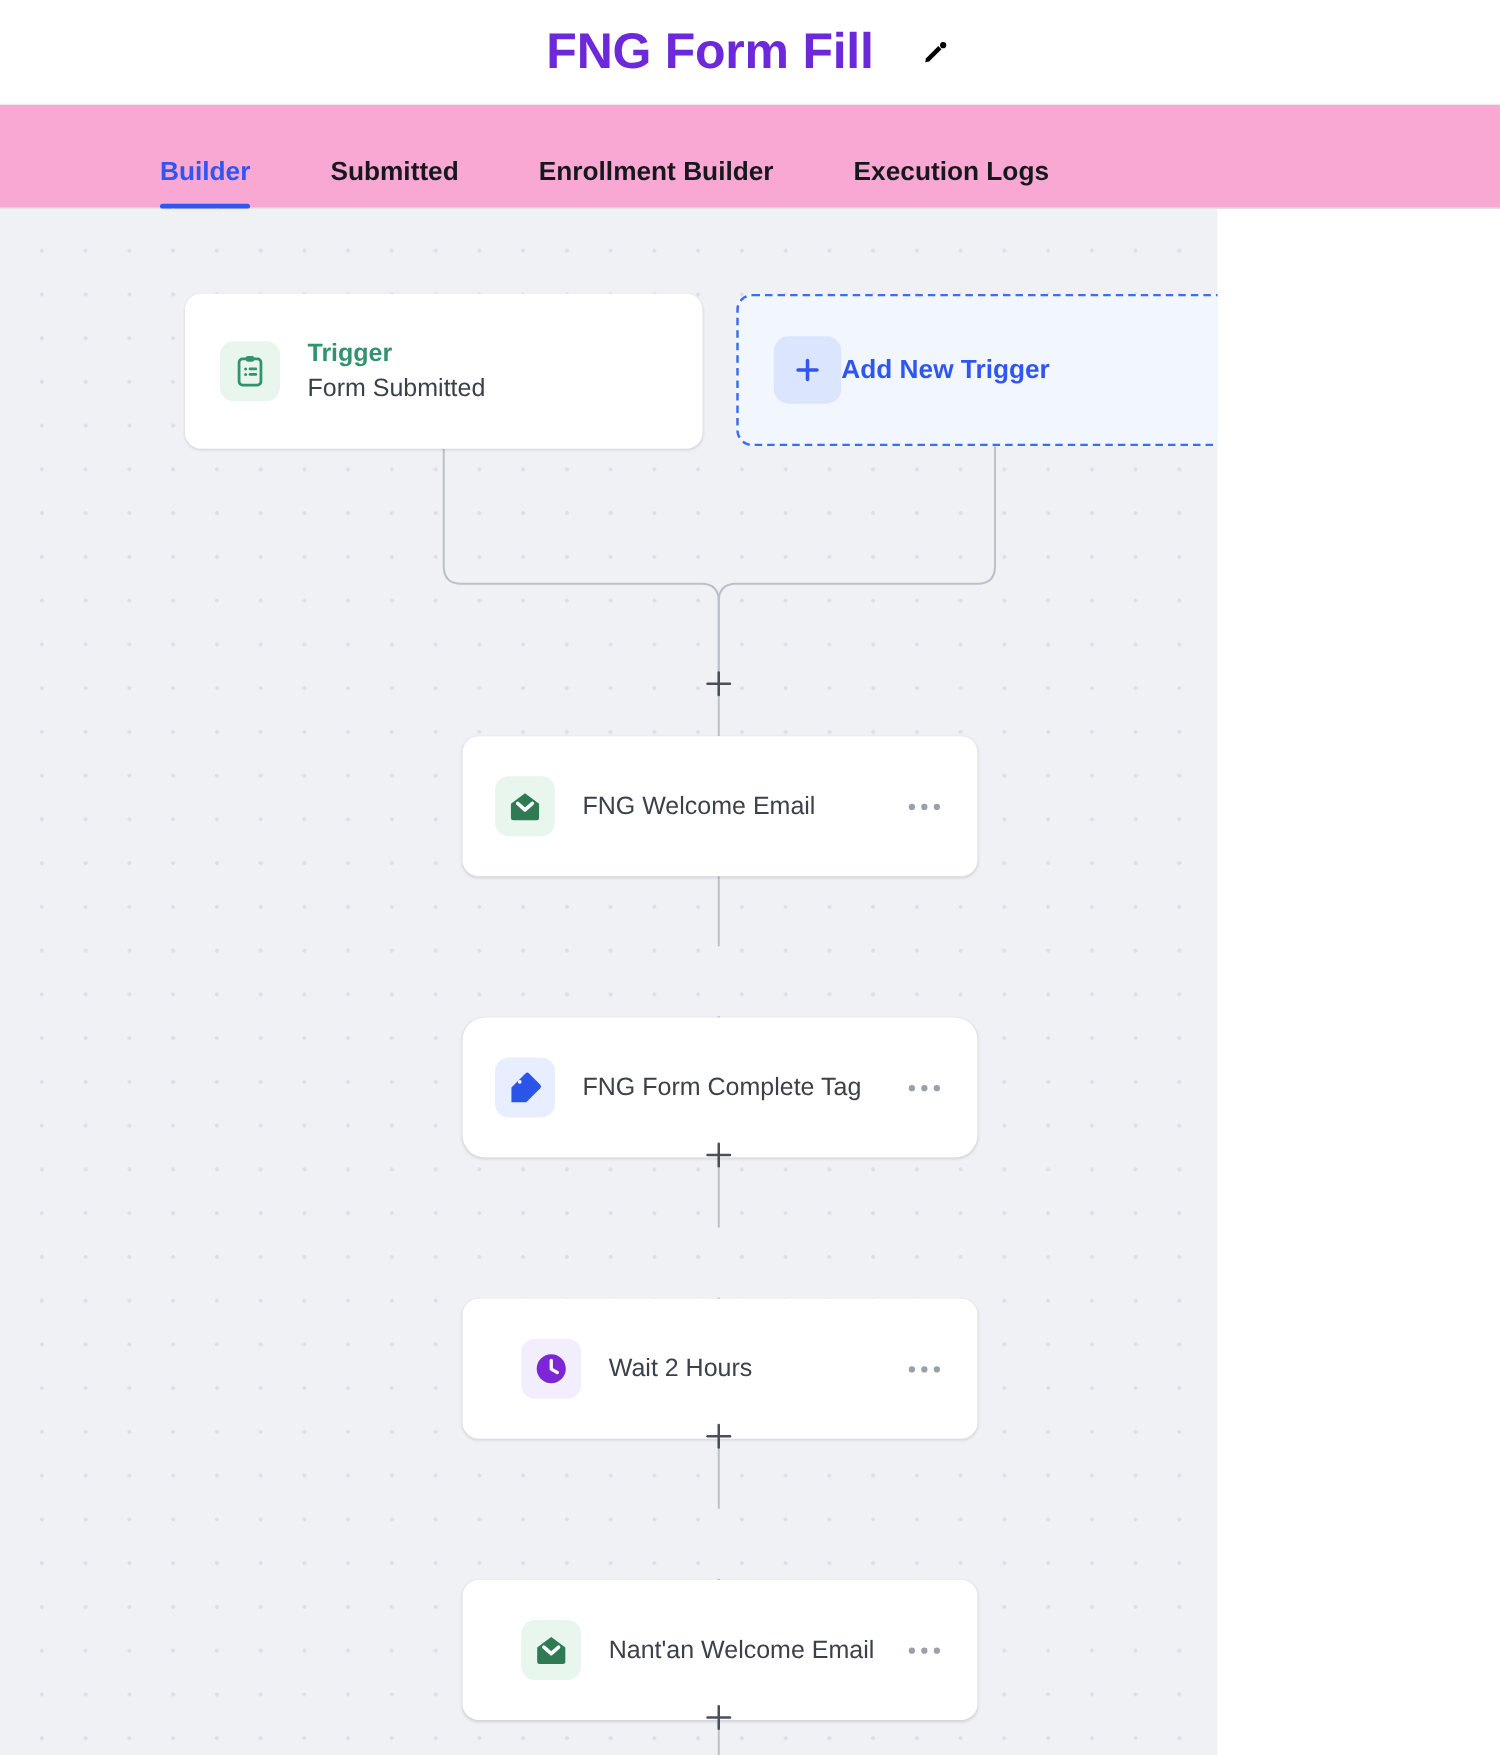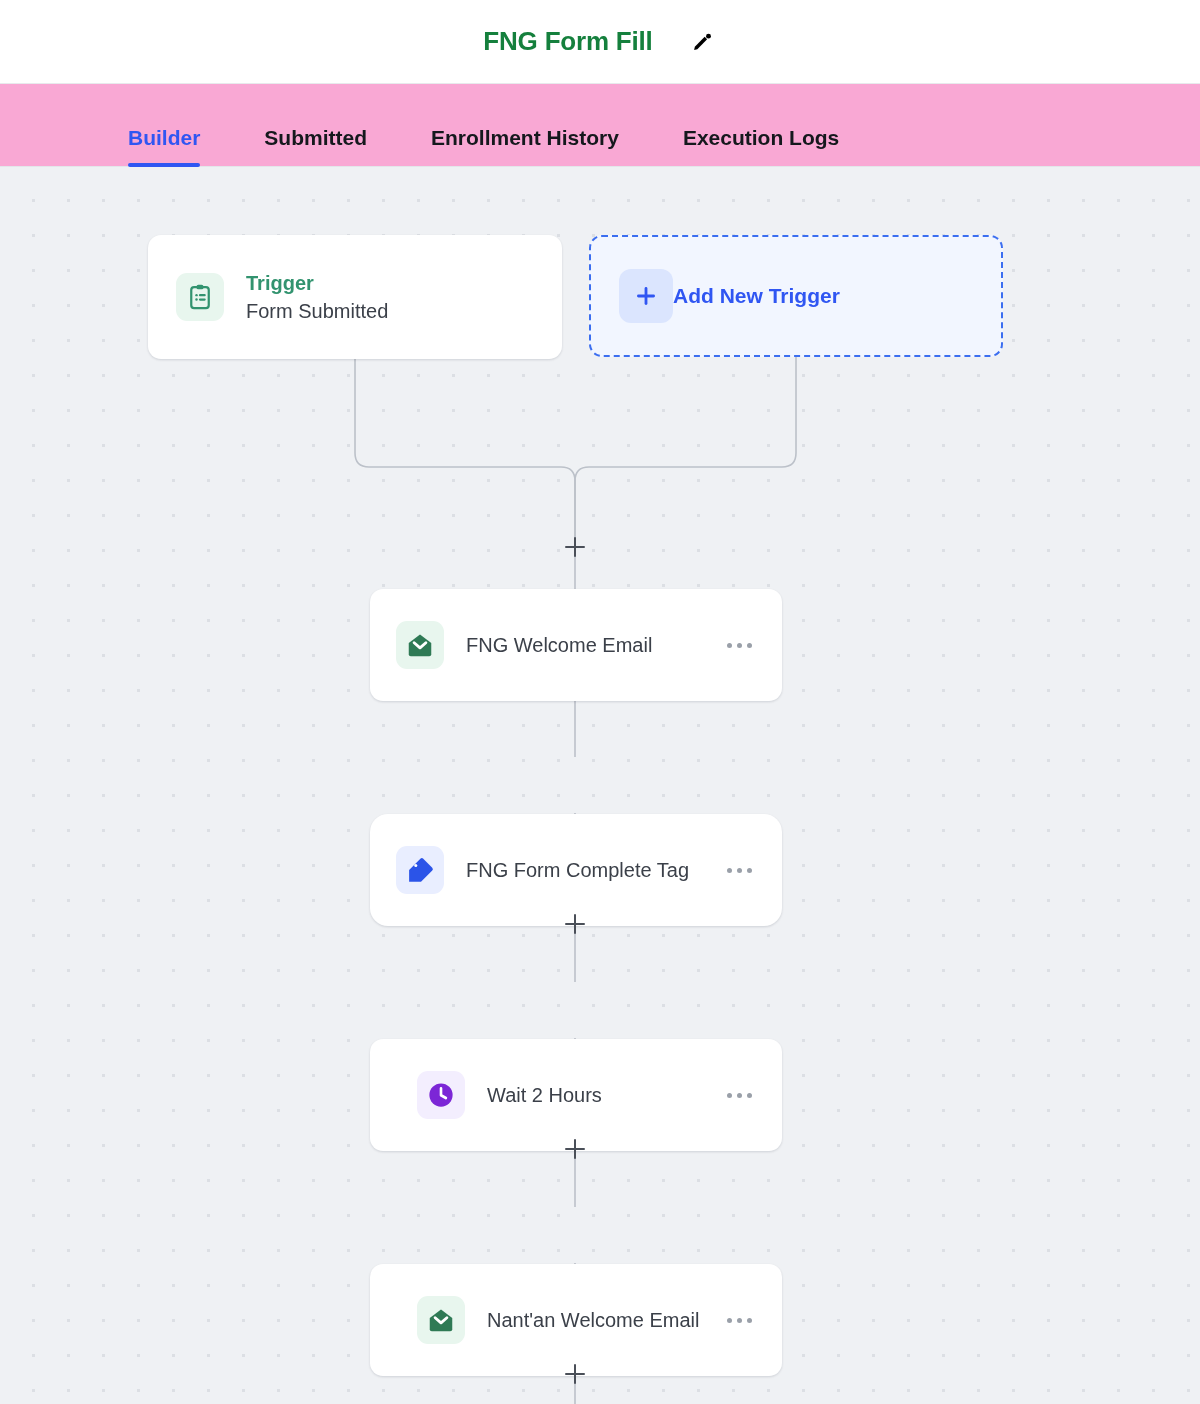--- a/index.html
+++ b/index.html
@@ -17,23 +17,23 @@
     height: 84px;
     background: #ffffff;
     border-bottom: 1px solid #e8eaed;
     display: flex;
     align-items: center;
     justify-content: center;
     gap: 34px;
     position: relative;
   }
   .page-title {
-    font-size: 26px;
+    font-size: 40px;
     font-weight: 700;
-    color: #15803d;
+    color: #6d28d9;
     letter-spacing: -0.2px;
   }
   .edit-btn {
     width: 30px; height: 30px;
     display: flex; align-items: center; justify-content: center;
     cursor: pointer;
     background: none; border: none;
   }
 
   
@@ -64,21 +64,21 @@
     position: absolute;
     left: 0; right: 0; bottom: -1px;
     height: 4px;
     background: #3056f2;
     border-radius: 2px;
   }
 
   
   .canvas {
     position: relative;
-    width: 1200px;
+    width: 974px;
     height: 1237px;
     background-color: #eff1f4;
     background-image: radial-gradient(#dcdfe4 1.6px, transparent 1.7px);
     background-size: 35px 35px;
     background-position: 16px 16px;
     overflow: hidden;
   }
 
   
   .node {
@@ -198,21 +198,21 @@
     <svg width="22" height="22" viewBox="0 0 24 24">
       <path d="M4.2 17.1 L14.9 6.4 L17.6 9.1 L6.9 19.8 L3.4 20.6 Z" fill="#000"></path>
       <circle cx="19.1" cy="5.6" r="2.7" fill="#000"></circle>
     </svg>
   </button>
 </div>
 
 <div class="tabs">
   <button class="tab active">Builder</button>
   <button class="tab">Submitted</button>
-  <button class="tab">Enrollment History</button>
+  <button class="tab">Enrollment Builder</button>
   <button class="tab">Execution Logs</button>
 </div>
 
 <div class="canvas">
 
   <svg class="connector-svg">
     <g fill="none" stroke="#bcc1c9" stroke-width="1.6">
 
       <path d="M355 192 L355 286 Q355 300 369 300 L561 300 Q575 300 575 314 L575 380"></path>
 

